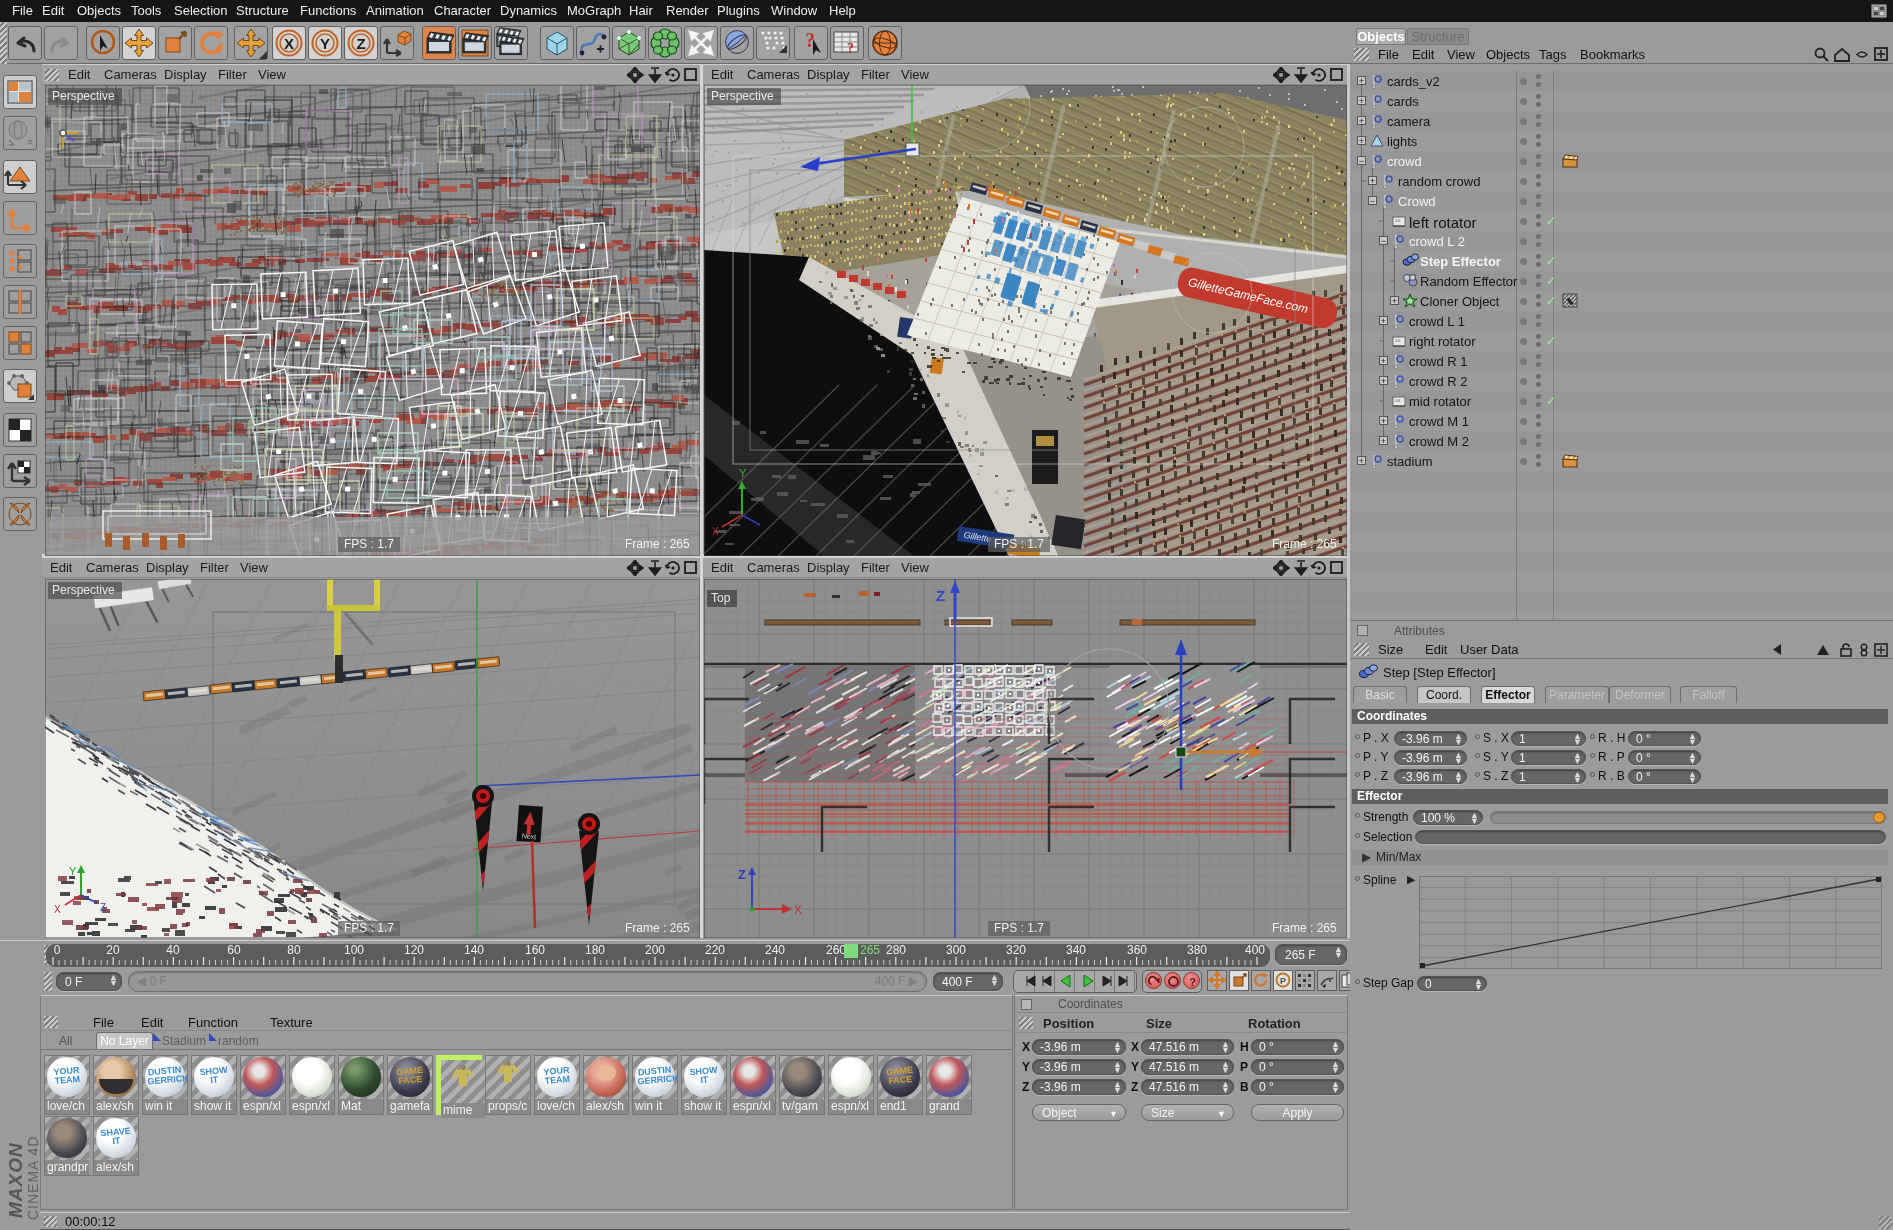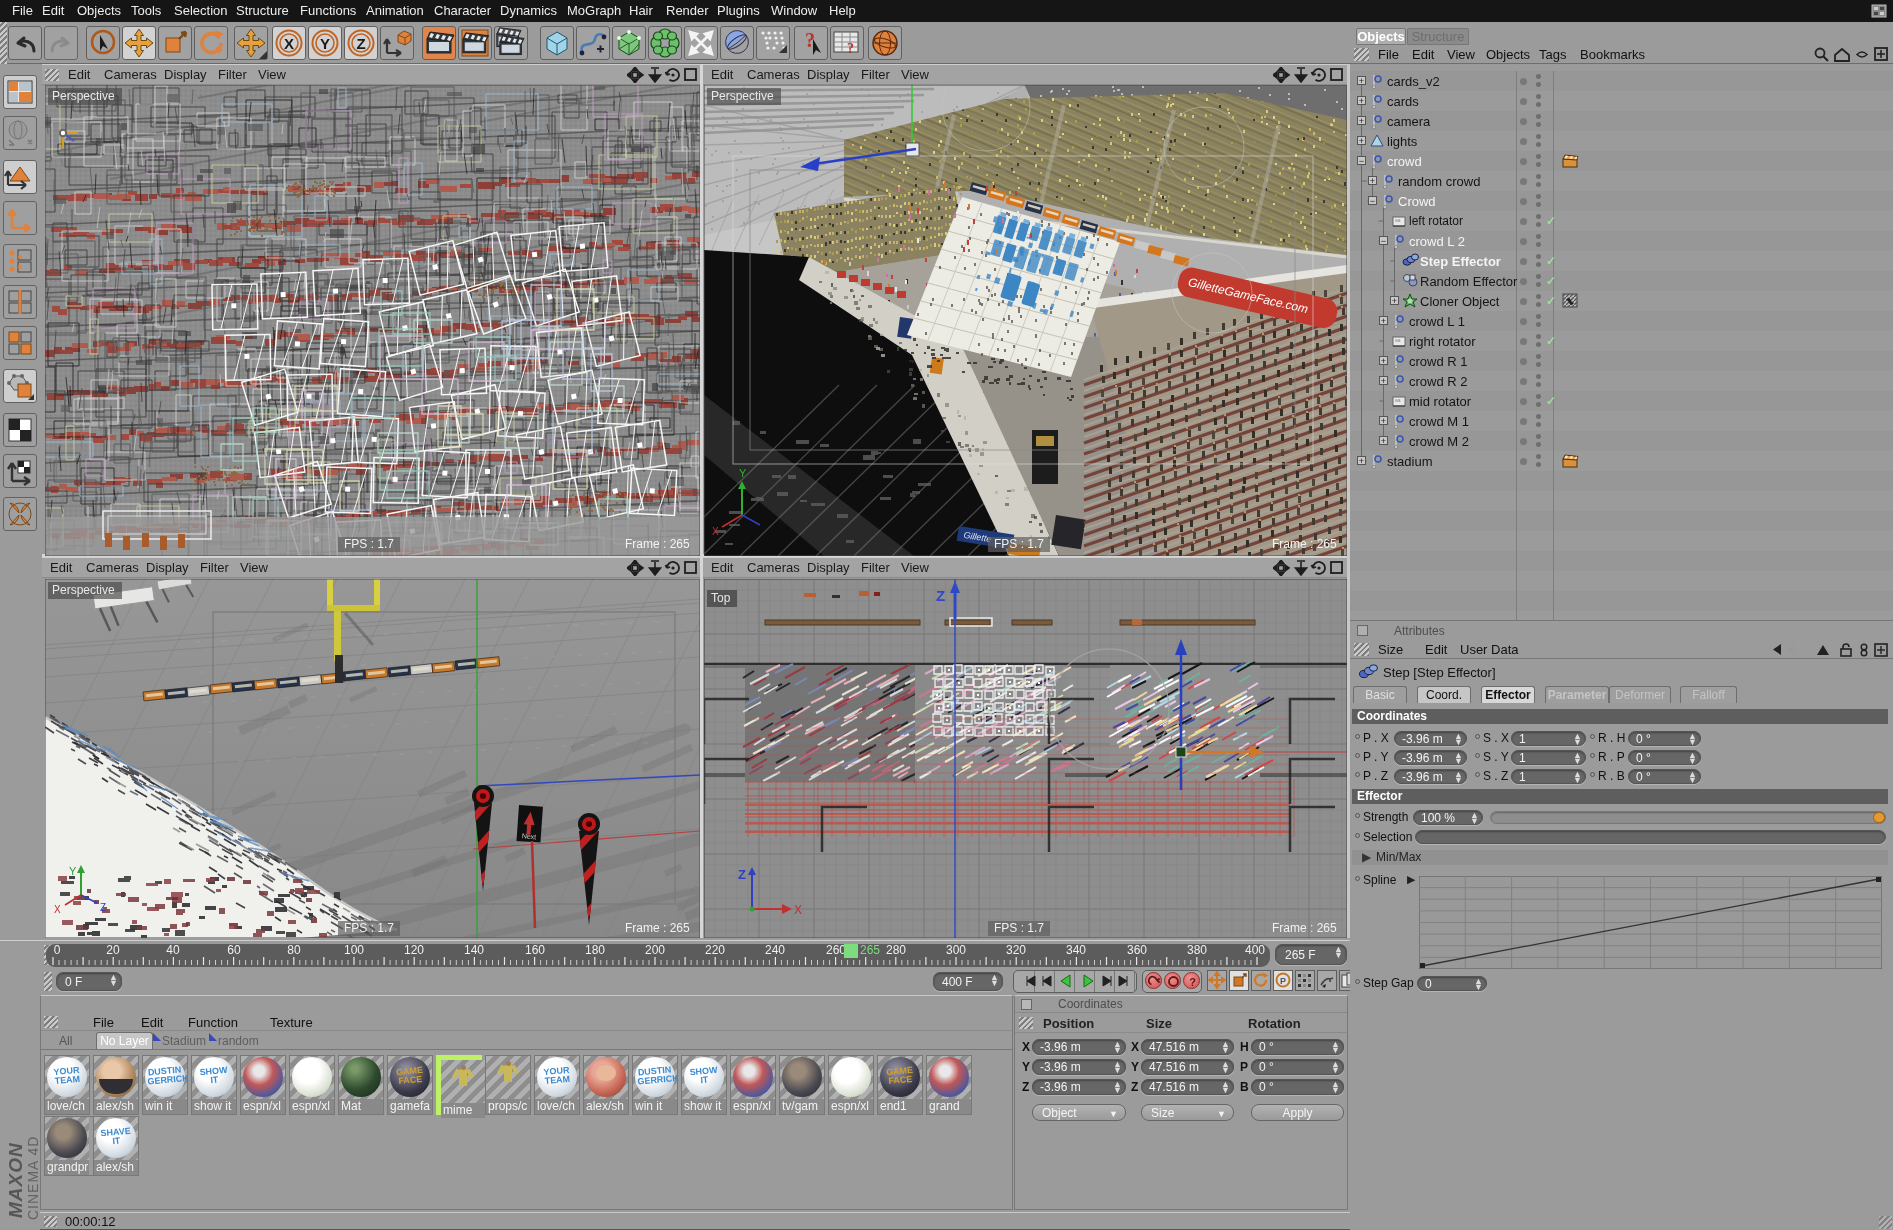--- a/index.html
+++ b/index.html
@@ -1456,20 +1456,24 @@
       <text x="1197" y="13" font-size="12" fill="#f0f0f0" text-anchor="middle" font-family="Liberation Sans">380</text>
       <text x="1255" y="13" font-size="12" fill="#f0f0f0" text-anchor="middle" font-family="Liberation Sans">400</text>
       <rect x="844" y="3" width="14" height="14" fill="#7ddc7d"></rect>
       <text x="860" y="13" font-size="12" fill="#7ddc7d" font-family="Liberation Sans">265</text>
     </svg>
     <div class="dfield" style="left:1275px;top:3px;width:72px;height:21px;line-height:20px;padding-left:9px">265 F<span class="stp">▲<br>▼</span></div>
   </div>
 <div class="abs" style="left:0;top:968px;width:1893px;height:27px;background:#9b9b9b">
     <div class="grip" style="position:absolute;left:44px;top:4px;width:8px;height:19px"></div>
     <div class="dfield" style="left:56px;top:4px;width:66px;height:19px;line-height:18px;padding-left:8px">0 F<span class="stp">▲<br>▼</span></div>
+    <div style="position:absolute;left:128px;top:3px;width:799px;height:21px;background:#979797;border:1px solid #6e6e6e;border-radius:10px;box-shadow:inset 0 1px 2px rgba(0,0,0,.25)">
+      <span style="position:absolute;left:8px;top:2px;color:#7e7e7e;font-size:12px">◀ 0 F</span>
+      <span style="position:absolute;right:8px;top:2px;color:#7e7e7e;font-size:12px">400 F ▶</span>
+    </div>
     <div class="dfield" style="left:933px;top:4px;width:70px;height:19px;line-height:18px;padding-left:8px">400 F<span class="stp">▲<br>▼</span></div>
     <div style="position:absolute;left:1013px;top:2px;width:124px;height:23px;background:#a8a8a8;border:1px solid #5e5e5e;border-radius:5px"></div>
     <div style="position:absolute;left:1015px;top:3px;width:20px;height:21px;border-right:1px solid #777">
       <svg width="24" height="20" viewBox="0 0 24 20">
         <path d="M12 5 v10 M12 10 l8 -5 v10 Z" fill="#222" stroke="#222"></path>
       </svg>
     </div>
     <div style="position:absolute;left:1035px;top:3px;width:20px;height:21px;border-right:1px solid #777">
       <svg width="24" height="20" viewBox="0 0 24 20">
         <path d="M8 5 l8 5 l-8 5 Z M16 5 v10" fill="#222" stroke="#222" transform="translate(24,0) scale(-1,1)"></path>
@@ -1930,21 +1934,21 @@
       <div style="position:absolute;left:170px;top:127px;width:7px;height:7px;border-radius:50%;background:#787878"></div>
       <div style="position:absolute;left:186px;top:123px;width:5px;height:5px;border-radius:50%;background:#6e6e6e"></div>
       <div style="position:absolute;left:186px;top:131px;width:5px;height:5px;border-radius:50%;background:#6e6e6e"></div>
       <div style="position:absolute;left:41px;top:142px">
         <svg width="16" height="16" viewBox="0 0 16 16">
           <rect x="2" y="4" width="12" height="9" fill="#e8e8e8" stroke="#666"></rect>
           <text x="4" y="9" font-size="5" fill="#888">aa</text>
           <line x1="2" y1="13" x2="14" y2="13" stroke="#333"></line>
         </svg>
       </div>
-      <span style="position:absolute;left:59px;top:143px;font-size:12px;color:#151515;font-weight:normal">left rotator</span>
+      <span style="position:absolute;left:59px;top:143px;font-size:15px;color:#151515;font-weight:normal">left rotator</span>
       <div style="position:absolute;left:170px;top:147px;width:7px;height:7px;border-radius:50%;background:#787878"></div>
       <div style="position:absolute;left:186px;top:143px;width:5px;height:5px;border-radius:50%;background:#6e6e6e"></div>
       <div style="position:absolute;left:186px;top:151px;width:5px;height:5px;border-radius:50%;background:#6e6e6e"></div>
       <span style="position:absolute;left:196px;top:143px;color:#9ae09a;font-size:12px;font-weight:bold">✓</span>
       <div style="position:absolute;left:29px;top:165px;width:9px;height:9px;background:#c8c8c8;border:1px solid #555;font-size:9px;line-height:8px;text-align:center;color:#222">−</div>
       <div style="position:absolute;left:41px;top:162px">
         <svg width="14" height="16" viewBox="0 0 14 16">
           <line x1="5" y1="2" x2="5" y2="13" stroke="#e8e8e8" stroke-width="2"></line>
           <line x1="5" y1="2" x2="5" y2="13" stroke="#555" stroke-width=".6"></line>
           <circle cx="9" cy="6" r="3" fill="none" stroke="#3858b8" stroke-width="1.6"></circle>
@@ -2141,21 +2145,21 @@
       <svg width="20" height="16" viewBox="0 0 20 16">
         <ellipse cx="6" cy="11" rx="4.5" ry="3.6" fill="#4868c8" stroke="#223"></ellipse>
         <ellipse cx="11" cy="8" rx="4.5" ry="3.6" fill="#6888d8" stroke="#223"></ellipse>
         <ellipse cx="15.5" cy="5" rx="4" ry="3.2" fill="#88a8e8" stroke="#223"></ellipse>
       </svg>
     </div>
     <span style="position:absolute;left:33px;top:44px;font-size:13px;color:#111">Step [Step Effector]</span>
     <div class="tab" style="left:3px;top:65px;width:54px;background:#9e9e9e;color:#e0e0e0;line-height:16px;font-weight:normal">Basic</div>
     <div class="tab" style="left:67px;top:65px;width:54px;background:#c6c6c6;color:#111;line-height:16px;font-weight:normal">Coord.</div>
     <div class="tab" style="left:131px;top:65px;width:54px;background:#d8d8d8;color:#111;line-height:16px;font-weight:bold">Effector</div>
-    <div class="tab" style="left:195px;top:65px;width:64px;background:#9e9e9e;color:#c4c4c4;line-height:16px;font-weight:bold">Parameter</div>
+    <div class="tab" style="left:195px;top:65px;width:64px;background:#9e9e9e;color:#c4c4c4;line-height:16px;font-weight:normal">Parameter</div>
     <div class="tab" style="left:259px;top:65px;width:62px;background:#9e9e9e;color:#c4c4c4;line-height:16px;font-weight:normal">Deformer</div>
     <div class="tab" style="left:330px;top:65px;width:57px;background:#9e9e9e;color:#c4c4c4;line-height:16px;font-weight:normal">Falloff</div>
     <div class="sechdr" style="left:2px;top:88px;width:536px;position:absolute">Coordinates</div>
     <div class="circ" style="left:5px;top:113px"></div>
     <span class="rowlab" style="left:13px;top:110px">P . X</span>
     <div class="dfield" style="left:44px;top:110px;width:73px;height:15px;line-height:14px;padding-left:7px;font-size:12px">-3.96 m<span class="stp">▲<br>▼</span></div>
     <div class="circ" style="left:125px;top:113px"></div>
     <span class="rowlab" style="left:133px;top:110px">S . X</span>
     <div class="dfield" style="left:161px;top:110px;width:75px;height:15px;line-height:14px;padding-left:7px;font-size:12px">1<span class="stp">▲<br>▼</span></div>
     <div class="circ" style="left:240px;top:113px"></div>

